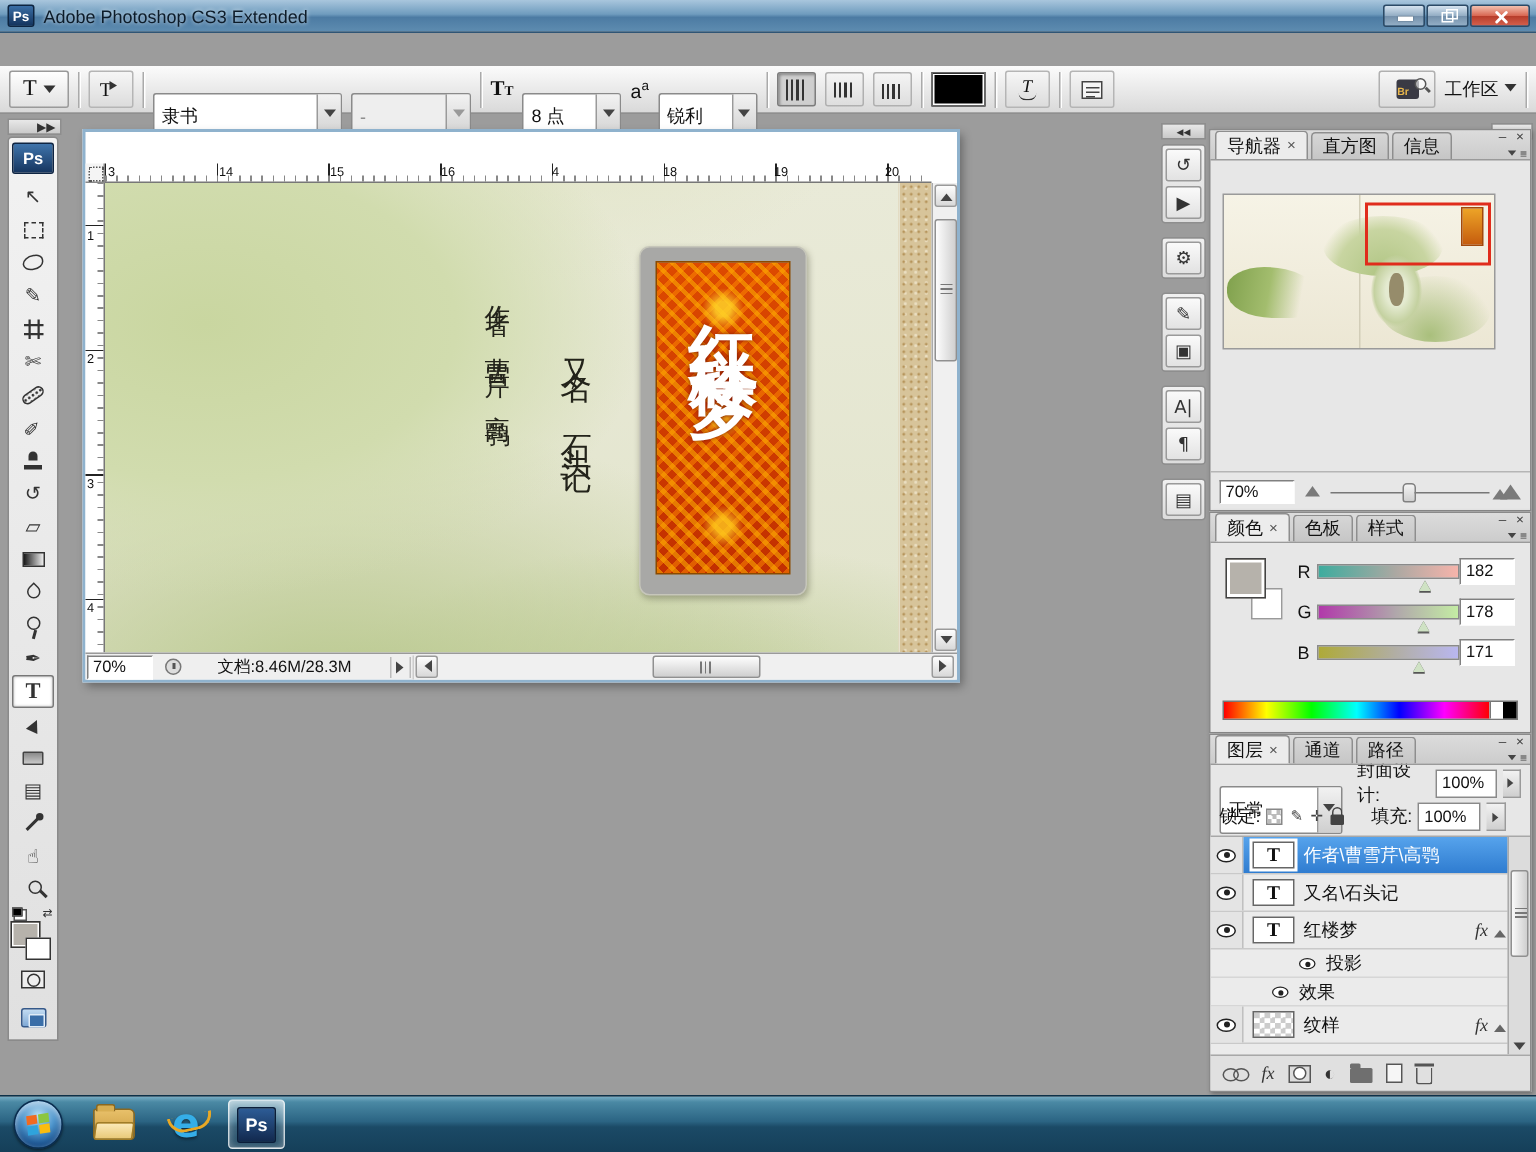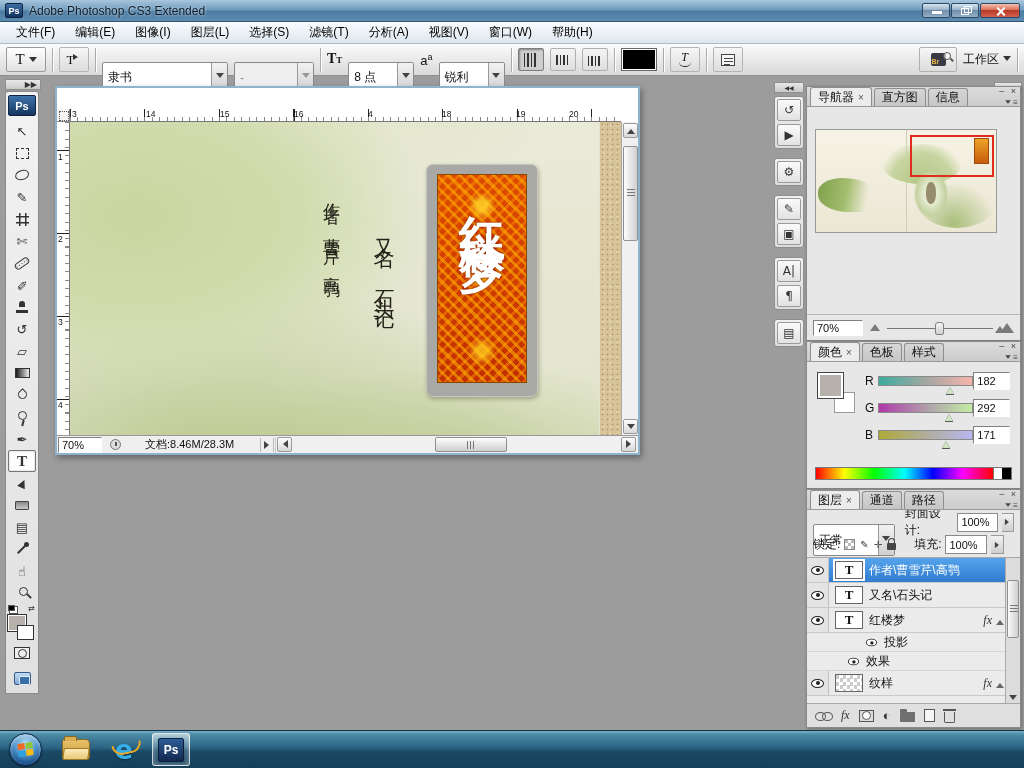--- a/index.html
+++ b/index.html
@@ -368,32 +368,20 @@
       <span class="winbtn">
           <span class="box"></span>
           <span class="box2"></span>
         </span>
       <span class="winbtn close">
           <span class="xmark"></span>
         </span>
     </span>
   </div>
 
-  <div id="menubar">
-    <span class="menu-item">文件(F)</span>
-    <span class="menu-item">编辑(E)</span>
-    <span class="menu-item">图像(I)</span>
-    <span class="menu-item">图层(L)</span>
-    <span class="menu-item">选择(S)</span>
-    <span class="menu-item">滤镜(T)</span>
-    <span class="menu-item">分析(A)</span>
-    <span class="menu-item">视图(V)</span>
-    <span class="menu-item">窗口(W)</span>
-    <span class="menu-item">帮助(H)</span>
-  </div>
 
   <div id="optionsbar">
     <span class="toolwell">
       <span class="t">T</span>
       <span class="dd-arrow"></span>
     </span>
     <span class="sep"></span>
     <span class="btn24">
       <span class="orient-glyph">T</span>
     </span>
@@ -550,21 +538,21 @@
     <div id="doccontent">
       <div id="ruler-corner"></div>
       <div id="hruler">
         <span class="rlabel" style="left:2px">3</span>
         <span class="rlabel" style="left:76px">14</span>
         <span class="rlabel" style="left:150px">15</span>
         <span class="rlabel" style="left:224px">16</span>
         <span class="rlabel" style="left:298px">4</span>
         <span class="rlabel" style="left:372px">18</span>
         <span class="rlabel" style="left:446px">19</span>
-        <span class="rlabel" style="left:499px">20</span>
+        <span class="rlabel" style="left:520px">20</span>
       </div>
       <div id="vruler">
         <span class="rvlabel" style="top:30px">1</span>
         <span class="rvlabel" style="top:112px">2</span>
         <span class="rvlabel" style="top:195px">3</span>
         <span class="rvlabel" style="top:278px">4</span>
       </div>
       <div id="canvas">
         <div id="speckle"></div>
         <div id="author-col" class="vtext">作者/曹雪芹/高鹗</div>
@@ -719,21 +707,21 @@
       <span class="ch-slider" style="background:linear-gradient(to right,#3dac9e,#aba8a2 55%,#f6b4ab)">
         <span class="ch-thumb" style="left:67px"></span>
       </span>
       <span class="ch-val">182</span>
     </div>
     <div class="ch-row" style="top:56px">
       <span class="ch-label">G</span>
       <span class="ch-slider" style="background:linear-gradient(to right,#b138aa,#b0a6ab 55%,#c4eca4)">
         <span class="ch-thumb" style="left:66px"></span>
       </span>
-      <span class="ch-val">292</span>
+      <span class="ch-val">178</span>
     </div>
     <div class="ch-row" style="top:83px">
       <span class="ch-label">B</span>
       <span class="ch-slider" style="background:linear-gradient(to right,#aeaa38,#b1aea4 55%,#b9b7f0)">
         <span class="ch-thumb" style="left:63px"></span>
       </span>
       <span class="ch-val">171</span>
     </div>
     <div id="spectrum">
       <span class="rainbow"></span>

